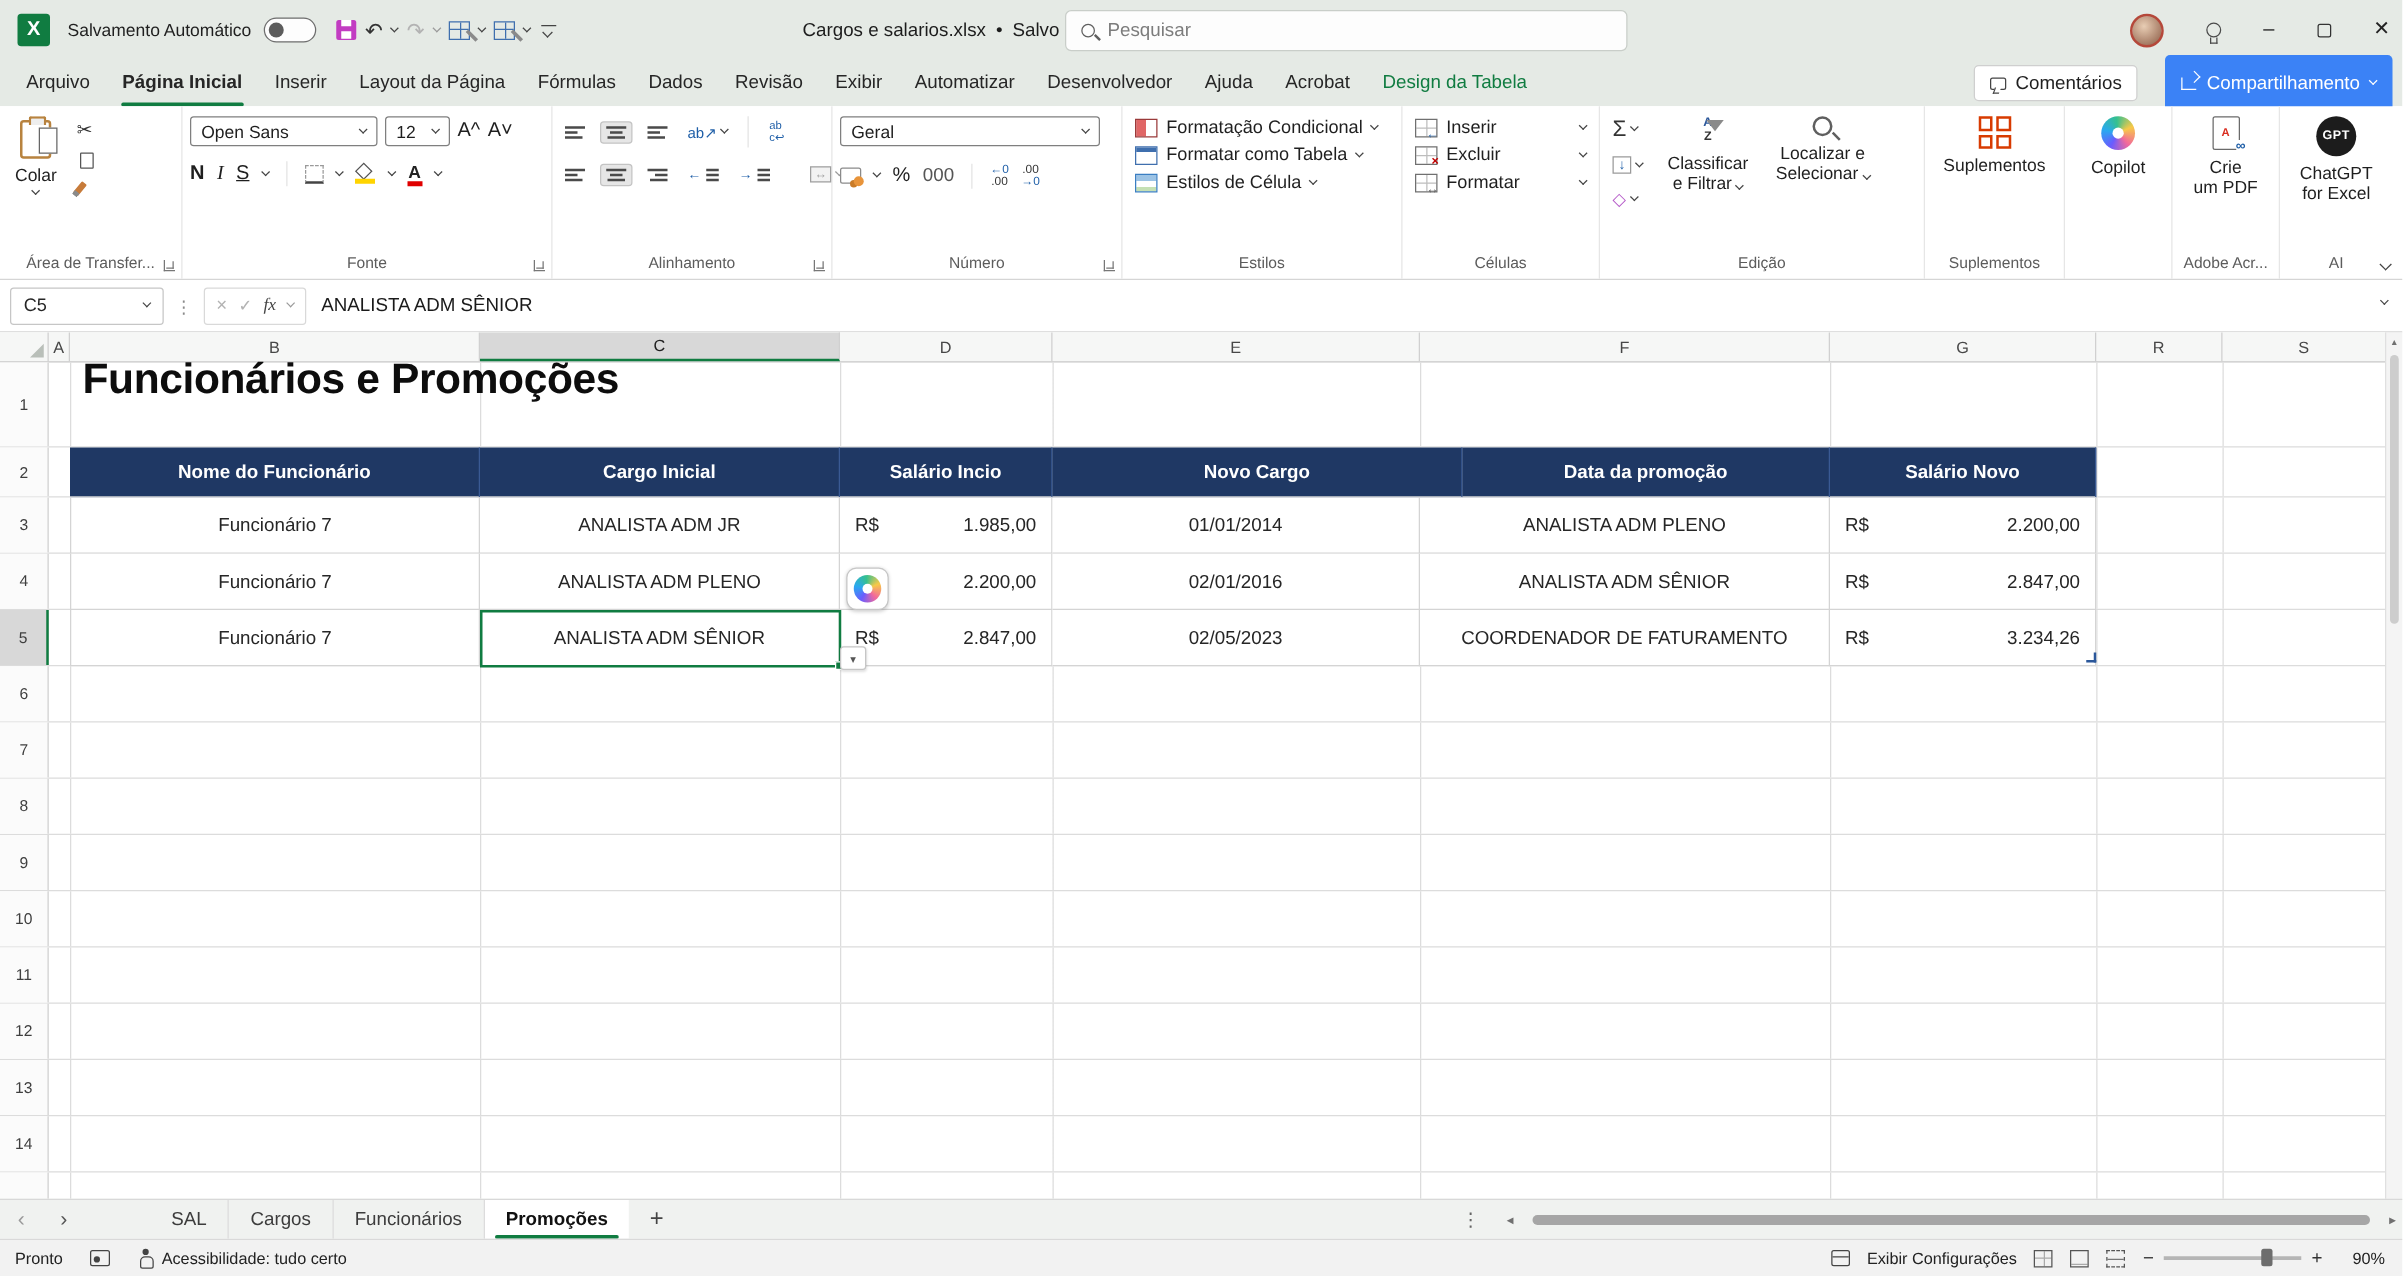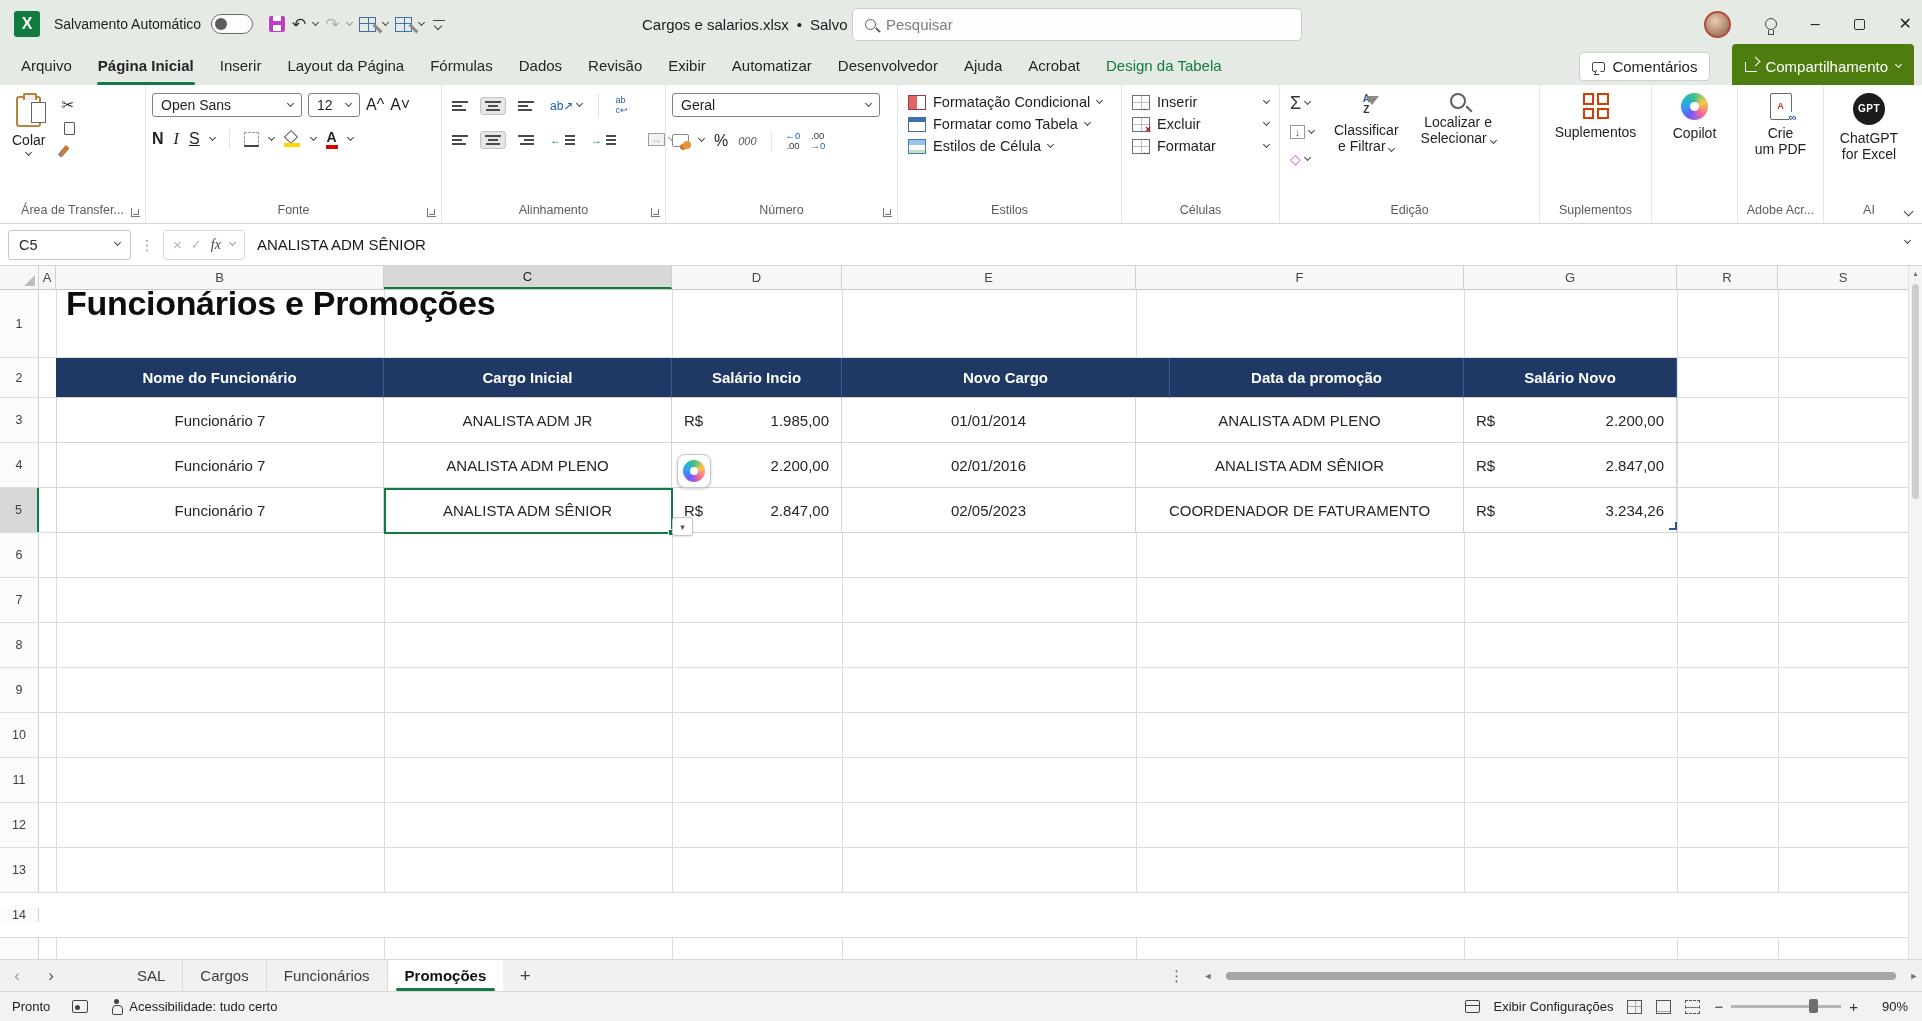--- a/index.html
+++ b/index.html
@@ -53,21 +53,21 @@
   
   .menubar { position:absolute; left:0; top:48px; width:1922px; height:37px; background:#e5eae5; display:flex; align-items:center; padding:0 8px; }
   .mtab { font-size:15px; color:#262626; padding:0 13px; height:37px; line-height:35px; position:relative; flex:none; }
   .mtab.active { font-weight:bold; }
   .mtab.active::after { content:""; position:absolute; left:12px; right:12px; bottom:0; height:3px; background:#107C41; border-radius:2px; }
   .mtab.ctx { color:#107C41; }
   .menu-right { margin-left:auto; display:flex; align-items:center; gap:22px; }
   .comments-btn { height:29px; background:#fff; border:1px solid #cfcfcf; border-radius:4px; display:flex; align-items:center; gap:7px; padding:0 12px; font-size:15px; color:#1f1f1f; }
   .bubble { width:13px; height:10px; border:1.5px solid #444; border-radius:2px; position:relative; }
   .bubble::after { content:""; position:absolute; left:2px; bottom:-4px; width:4px; height:4px; background:#fff; border-left:1.5px solid #444; border-bottom:1.5px solid #444; transform:skewX(-20deg); }
-  .share-btn { height:46px; background:#4d7c0f; border:none; border-radius:4px; display:flex; align-items:center; gap:8px; padding:0 13px; font-size:15px; color:#fff; }
+  .share-btn { height:46px; background:#3b82f6; border:none; border-radius:4px; display:flex; align-items:center; gap:8px; padding:0 13px; font-size:15px; color:#fff; }
   .share-ic { width:12px; height:10px; border-bottom:1.6px solid #fff; border-left:1.6px solid #fff; position:relative; }
   .share-ic::after { content:""; position:absolute; right:-2px; top:-4px; width:6px; height:6px; border-top:1.8px solid #fff; border-right:1.8px solid #fff; transform:rotate(45deg); }
 
   
   .ribbon { position:absolute; left:0; top:85px; width:1922px; height:139px; background:#fff; border-bottom:1px solid #d5d5d5; display:flex; }
   .rgroup { position:relative; border-right:1px solid #e6e6e6; padding:8px 6px 28px; flex:none; }
   .glabel { position:absolute; left:0; right:0; bottom:6px; text-align:center; font-size:12.5px; color:#5c5c5c; white-space:nowrap; }
   .rrow { display:flex; align-items:center; gap:6px; }
   .sbtn { display:flex; align-items:center; gap:4px; padding:3px 4px; border-radius:3px; flex:none; }
   .sbtn.sel { background:#e6e6e6; border:1px solid #c3c3c3; }
@@ -409,21 +409,21 @@
     <div class="rrow">
       <div class="combo" style="width:208px;">
         <span>Geral</span>
           <span class="chev sm"></span>
       </div>
     </div>
     <div class="rrow" style="margin-top:14px; gap:10px;">
       <span class="coin"></span>
         <span class="chev sm"></span>
       <span class="fontletters">%</span>
-      <span style="font-size:11px;color:#555;font-style:italic;">000</span>
+      <span style="font-size:15px;color:#555;">000</span>
       <span class="vline"></span>
       <span class="decbtn">
           <b>←0</b>
           <span>.00</span>
         </span>
       <span class="decbtn">
           <span>.00</span>
           <b>→0</b>
         </span>
     </div>
@@ -617,21 +617,21 @@
       <div class="cells"></div>
     </div>
   <div class="grow" style="height:45px;">
       <div class="gut">12</div>
       <div class="cells"></div>
     </div>
   <div class="grow" style="height:45px;">
       <div class="gut">13</div>
       <div class="cells"></div>
     </div>
-  <div class="grow" style="height:45px;align-items:center;">
+  <div class="grow" style="height:45px;">
       <div class="gut">14</div>
       <div class="cells"></div>
     </div>
   <div class="grow" style="height:21px; border-bottom:none;">
       <div class="gut"></div>
       <div class="cells"></div>
     </div>
 
   <div class="sheet-title">Funcionários e Promoções</div>
 

